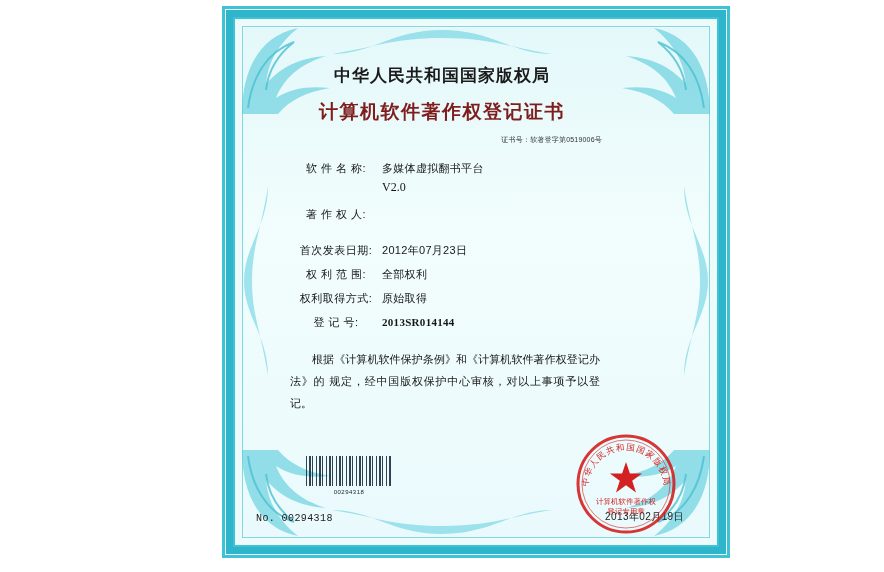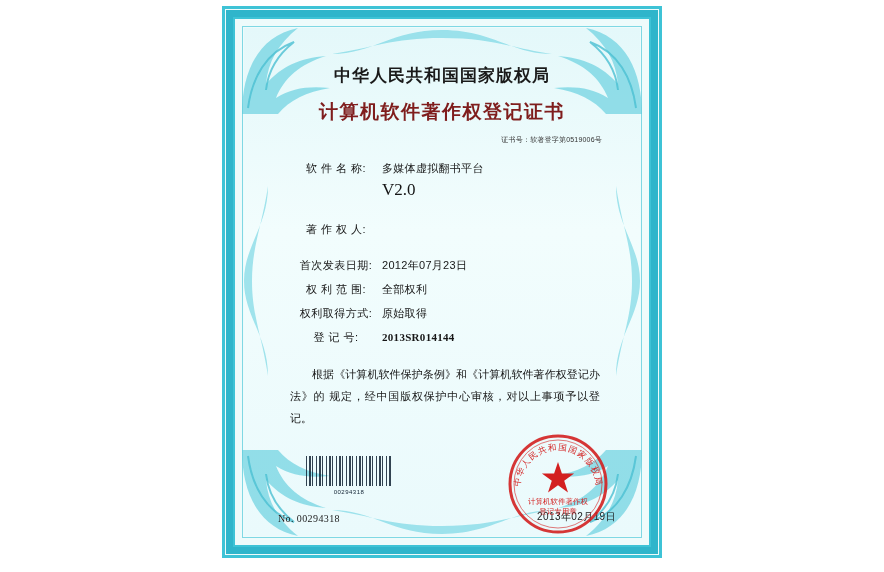--- a/index.html
+++ b/index.html
@@ -12,21 +12,21 @@
     height: 572px;
     font-family: "Liberation Sans", sans-serif;
     overflow: hidden;
   }
 
   
   .certificate {
     position: absolute;
     left: 222px;
     top: 6px;
-    width: 440px;
+    width: 508px;
     height: 552px;
     background: #eefbfb;
     box-sizing: border-box;
   }
 
   
   .border-outer {
     position: absolute;
     inset: 0;
     border: 3px solid #3ec3d6;
@@ -144,23 +144,22 @@
     letter-spacing: 0.3px;
   }
   .field-value.mono {
     font-family: "Liberation Serif", serif;
     font-size: 11px;
     font-weight: bold;
   }
   .sub-value {
     padding-left: 92px;
     font-family: "Liberation Serif", serif;
-    font-size: 17px;
+    font-size: 12px;
     margin-top: -5px;
-    margin-bottom: 10px;
     color: #161616;
   }
   .gap-row { height: 12px; }
 
   .paragraph {
     margin-top: 18px;
     padding: 0 28px 0 34px;
     font-size: 11px;
     line-height: 22px;
     color: #161616;
@@ -202,23 +201,22 @@
     left: 34px;
     right: 28px;
     bottom: 34px;
     display: flex;
     justify-content: space-between;
     align-items: flex-end;
     font-size: 10px;
     color: #1b1b1b;
   }
   .serial {
-    font-family: Liberation Serif, serif;
+    font-family: Liberation Mono, monospace;
     letter-spacing: 0.4px;
-    margin-left: 22px;
   }
   .issue-date {
     font-family: Liberation Sans, sans-serif;
     letter-spacing: 0.4px;
     padding-right: 18px;
     margin-top: 25px;
   }
 
   
   .seal {

